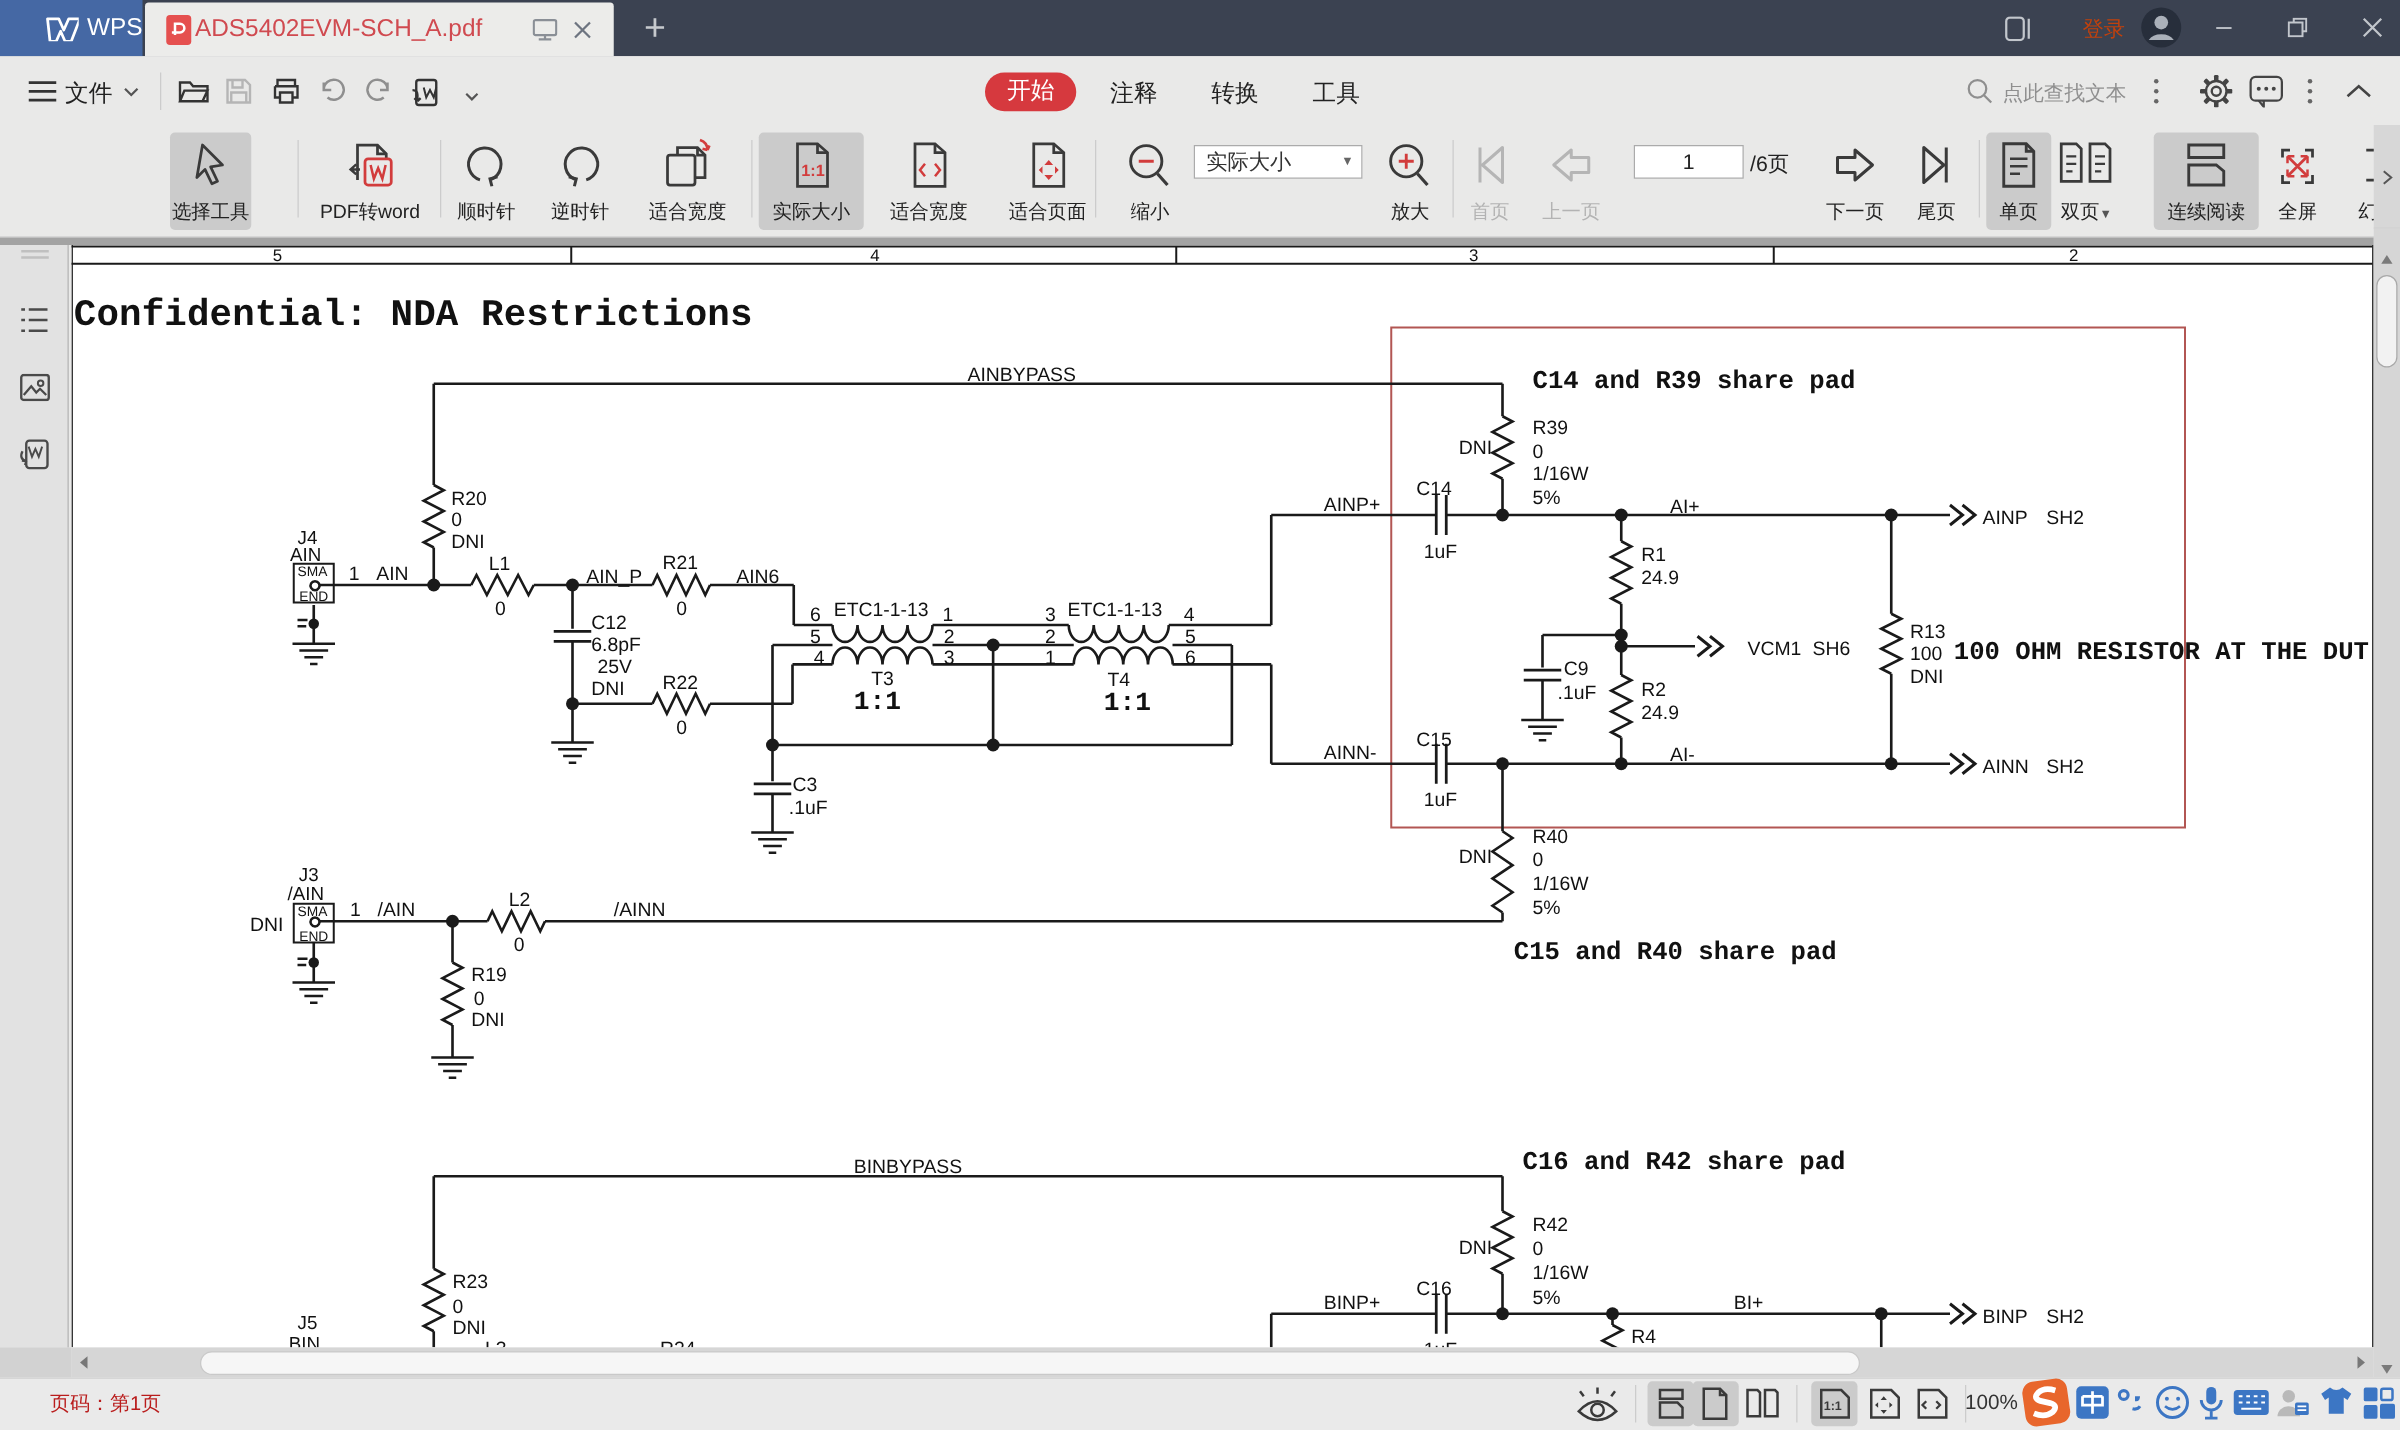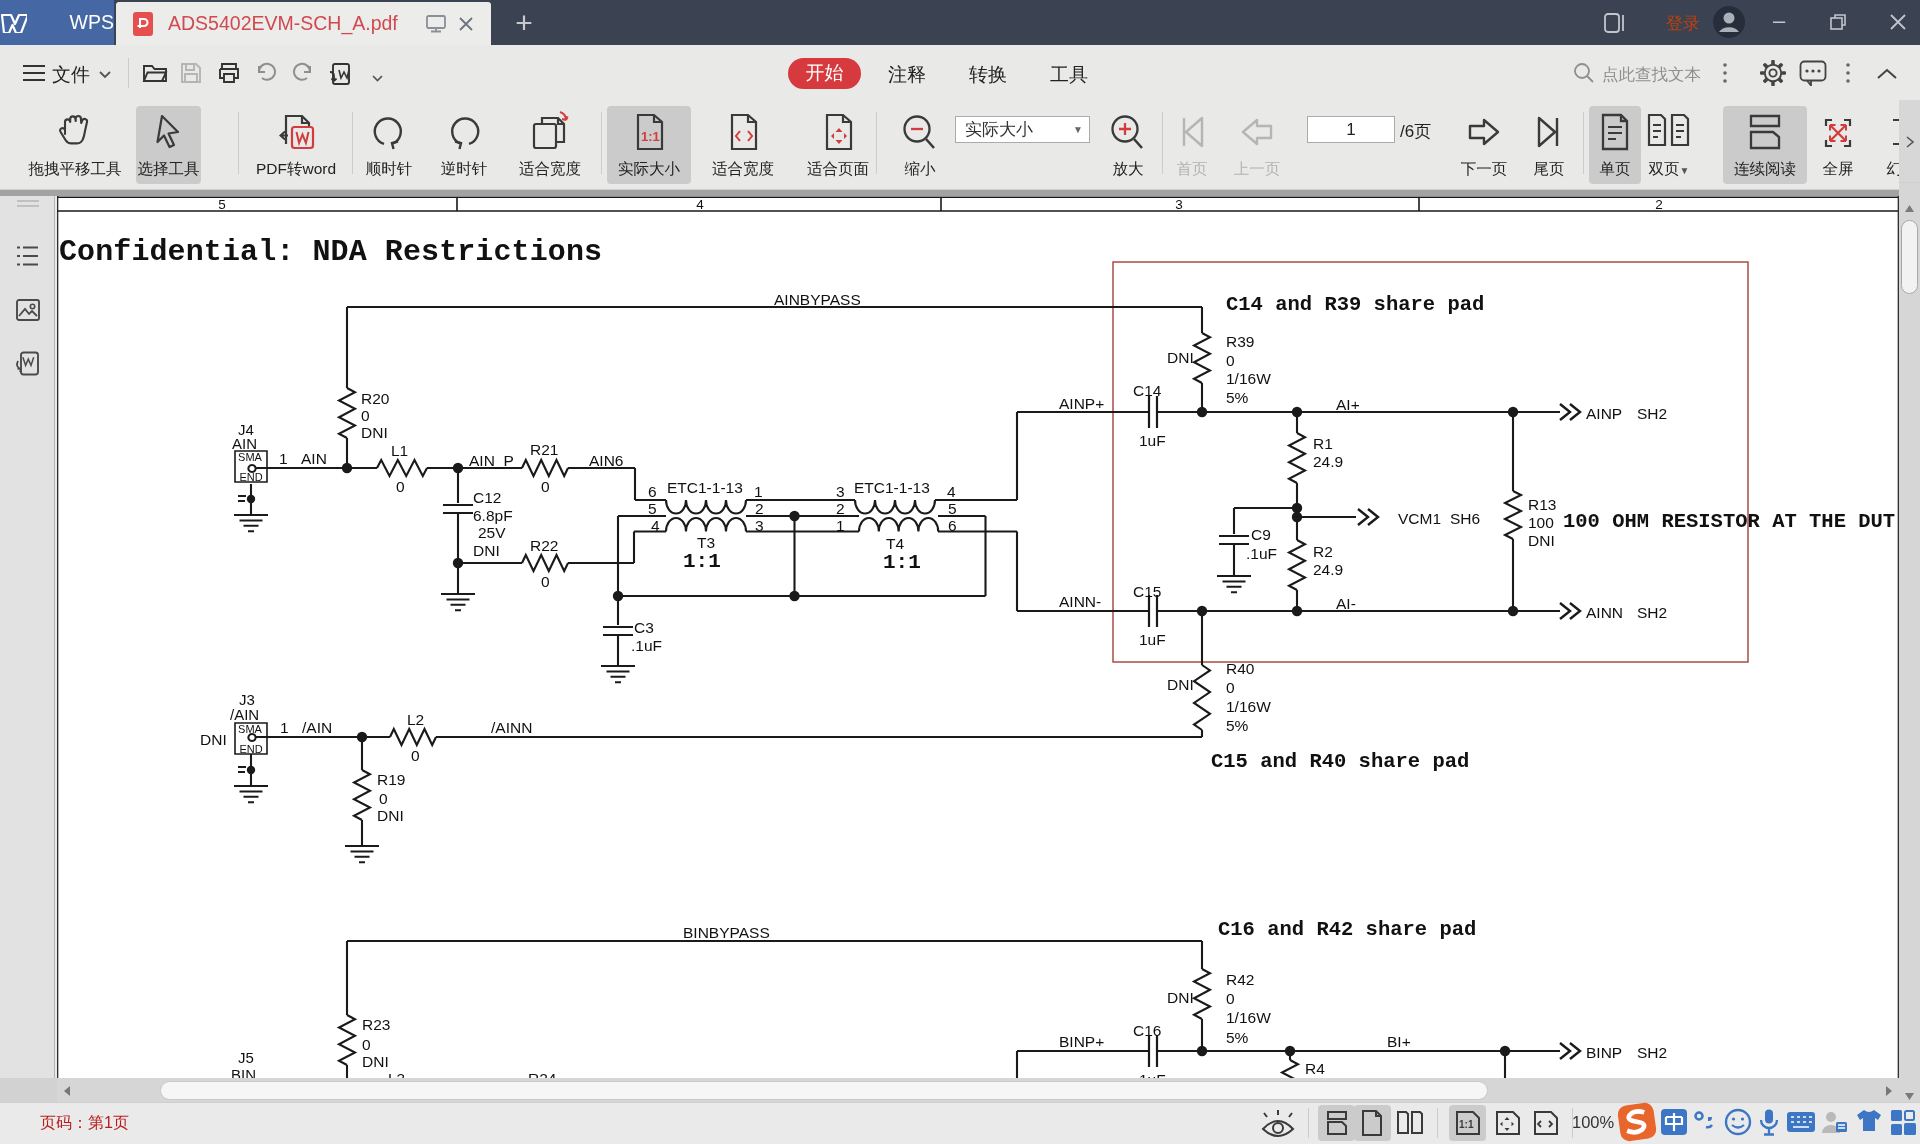--- a/index.html
+++ b/index.html
@@ -1,22 +1,22 @@
 <!DOCTYPE html>
 <html><head><meta charset="utf-8"><style>
 *{margin:0;padding:0;box-sizing:border-box}
 html,body{width:1920px;height:1144px;overflow:hidden}
 body{font-family:"Liberation Sans",sans-serif;position:relative;background:#e9e9e8}
 .abs{position:absolute}
 #titlebar{left:0;top:0;width:1920px;height:45px;background:#3b4251}
 #wpsblock{left:0;top:0;width:114px;height:45px;background:#4568a4;color:#fff;
-  display:flex;align-items:center;justify-content:space-between;gap:7px;font-size:19.5px}
+  display:flex;align-items:center;justify-content:flex-end;gap:7px;font-size:19.5px}
 #tab{left:116px;top:2px;width:375px;height:43px;background:#ececea;border-radius:3px 3px 0 0;
   display:flex;align-items:center}
-#tabtxt{color:#d04a50;font-size:19.5px;margin-left:52px}
+#tabtxt{color:#d04a50;font-size:19.5px;margin-left:40px}
 #plus{left:509px;top:9px;width:30px;height:30px;color:#c6c9cd;font-size:30px;line-height:28px;text-align:center}
 .tbtn{color:#c2c6cc}
 #menubar{left:0;top:45px;width:1920px;height:55px;background:#e9e9e8}
 #toolbar{left:0;top:100px;width:1904px;height:90px;background:#e9e9e8;border-bottom:1px solid #cfcfcf}
 .titem{position:absolute;top:6px;display:flex;flex-direction:column;align-items:center;height:78px;border-radius:4px}
 .titem .lab{font-size:15.5px;color:#222;margin-top:5px;white-space:nowrap}
 .titem .ico{height:48px;display:flex;align-items:flex-end;justify-content:center}
 .sel{background:#cbcbcb}
 .dis .lab{color:#b3b3b3}
 .vsep{position:absolute;top:12px;width:1px;height:62px;background:#cccccc}
@@ -140,28 +140,20 @@
     </svg></div>
 <div class="abs" style="left:1845px;top:62px"><svg width="6" height="22" viewBox="0 0 6 22" fill="none">
       <circle cx="3" cy="3" r="1.8" fill="#666"></circle>
       <circle cx="3" cy="11" r="1.8" fill="#666"></circle>
       <circle cx="3" cy="19" r="1.8" fill="#666"></circle>
     </svg></div>
 <div class="abs" style="left:1876px;top:66px"><svg width="22" height="12" viewBox="0 0 22 12" fill="none">
       <path d="M2 10 L11 2 L20 10" stroke="#444" stroke-width="2" fill="none"></path>
     </svg></div>
 <div id="toolbar" class="abs">
-    <div class="titem" style="left:17px;width:116px">
-      <div class="ico">
-        <svg width="44" height="46" viewBox="0 0 44 46" fill="none">
-          <path d="M12 26 V14 q0-2.6 2.6-2.6 q2.6 0 2.6 2.6 V11 q0-2.6 2.6-2.6 q2.6 0 2.6 2.6 l0.3 2 V10.6 q0-2.6 2.6-2.6 q2.6 0 2.6 2.6 l0.3 4.4 1-2.4 q0.9-2.2 3-1.6 q2.3 0.7 1.8 3 L32 23 q-0.8 5-2 8 -1.6 4.4-6 4.4 h-5.5 q-4 0-6-3.4 L7.6 24 q-1.4-2.4 0.8-3.6 2-1 3.6 1.2 z" stroke="#3a3a3a" stroke-width="2.1" stroke-linejoin="round" fill="none"></path>
-        </svg>
-      </div>
-      <div class="lab">拖拽平移工具</div>
-    </div>
     <div class="titem sel" style="left:136px;width:65px">
       <div class="ico">
         <svg width="36" height="44" viewBox="0 0 36 44" fill="none">
           <path d="M13 6 L29 22 L19.5 23.5 L25 35 L20.5 37 L15 25.5 L8.5 32 Z" stroke="#3a3a3a" stroke-width="2.2" stroke-linejoin="round" transform="translate(-2,0)"></path>
         </svg>
       </div>
       <div class="lab">选择工具</div>
     </div>
     <div class="vsep" style="left:238px"></div>
     <div class="titem" style="left:246px;width:100px">

